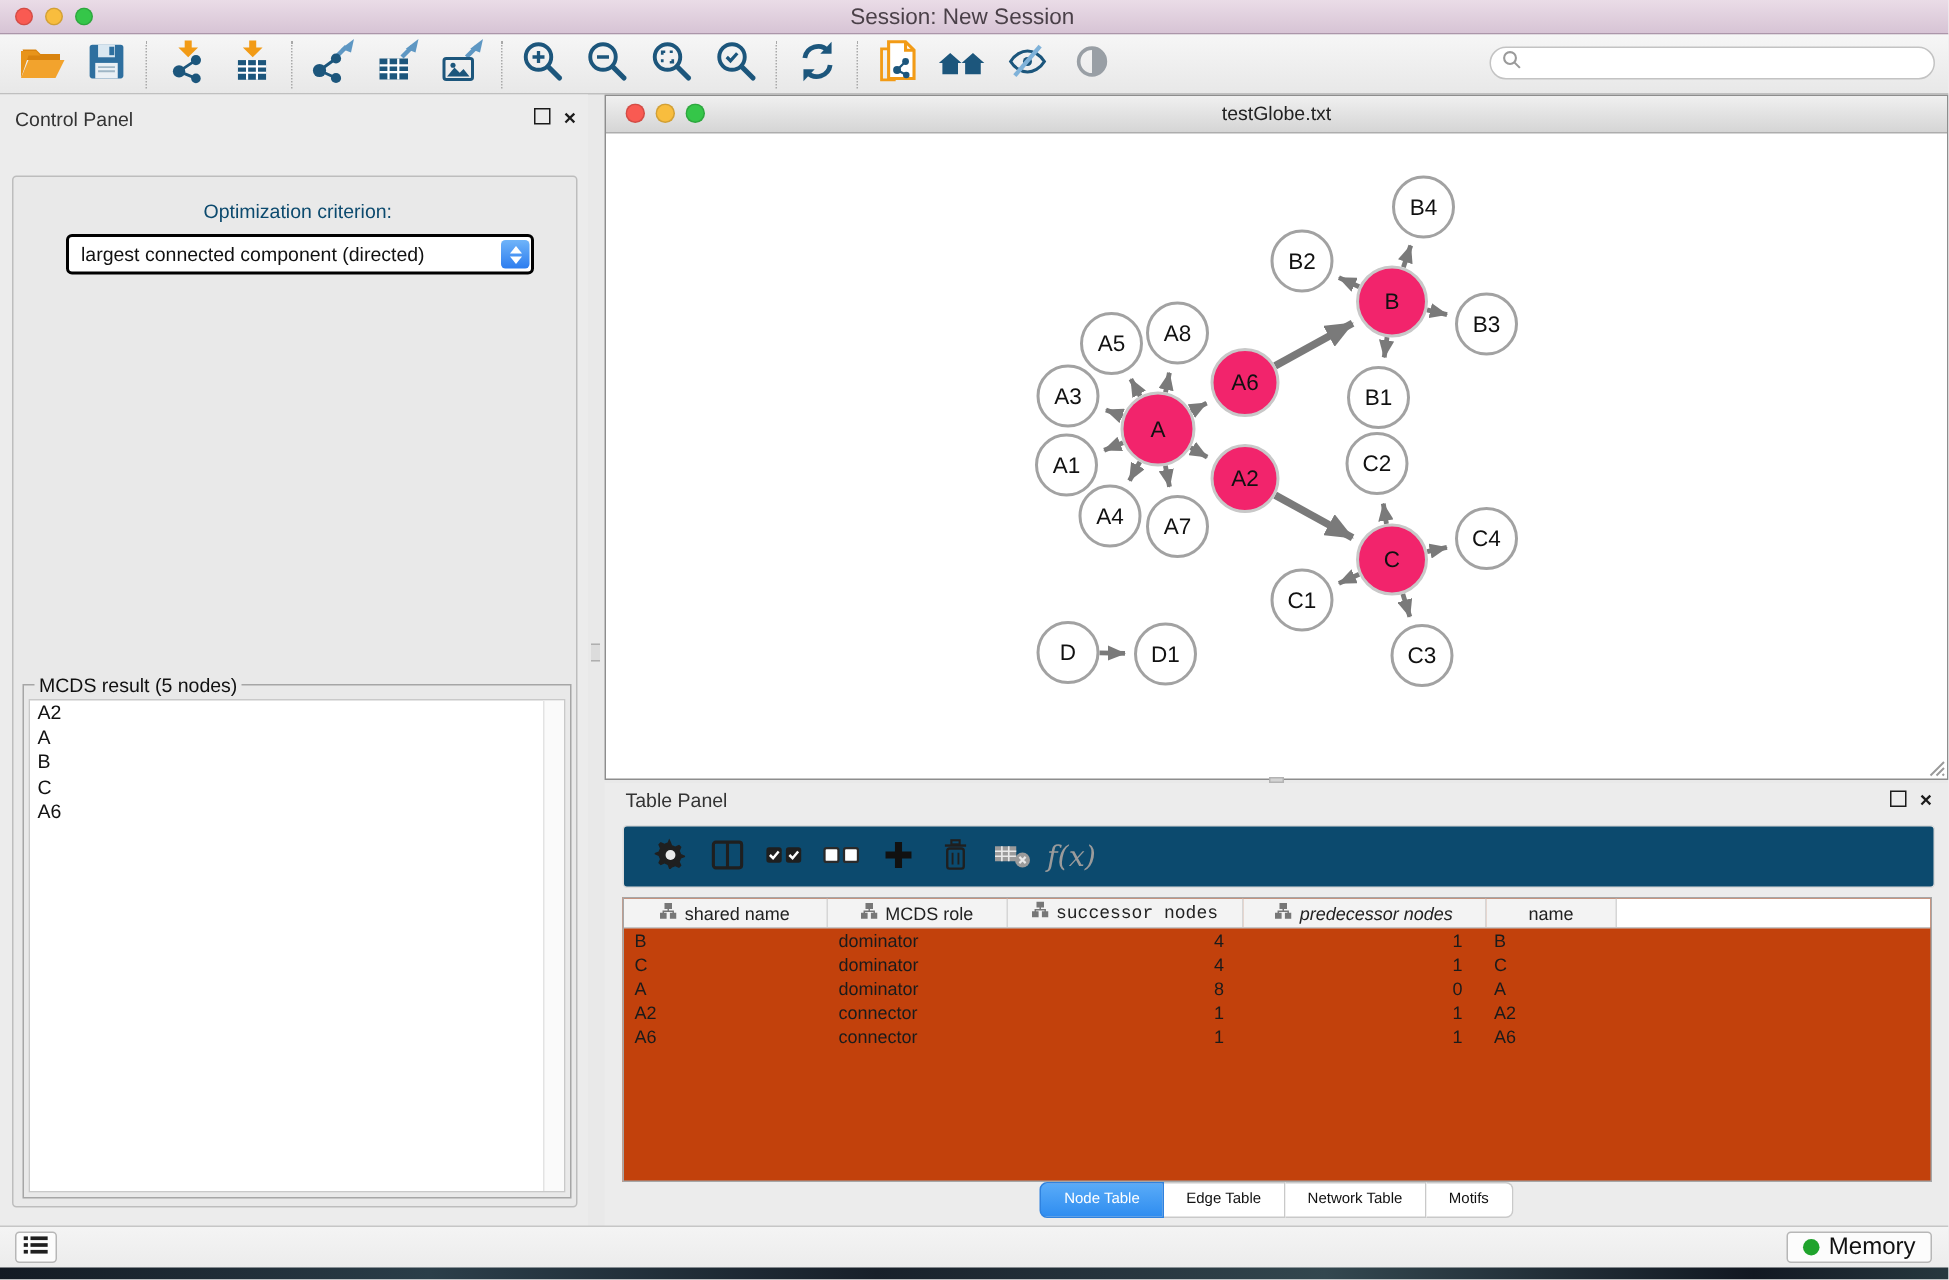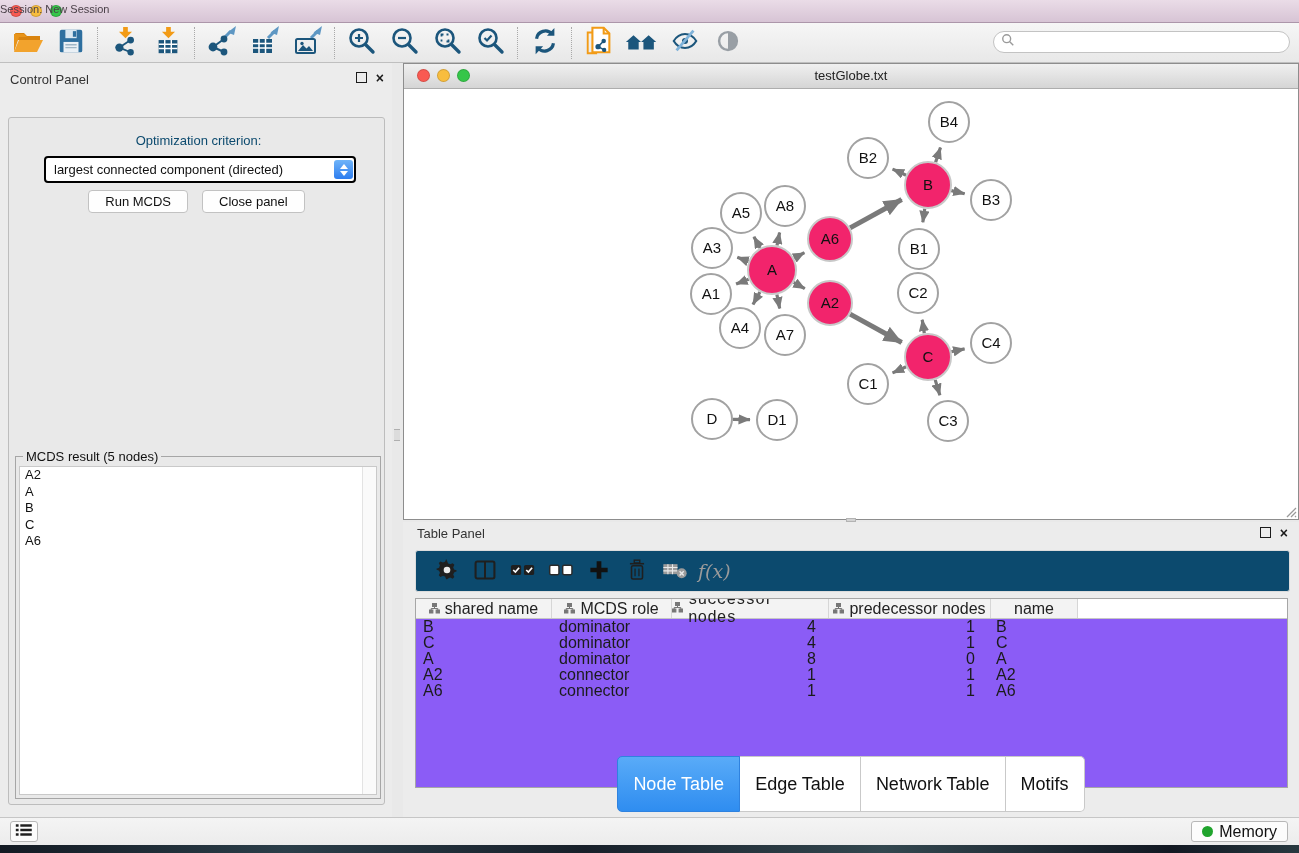--- a/index.html
+++ b/index.html
@@ -2,21 +2,21 @@
 <html><head>
 <meta charset="utf-8">
 <style>
   html,body{margin:0;padding:0}
   .app{position:relative;width:1299px;height:853px;background:#E9E9E9;font-family:"Liberation Sans",sans-serif;overflow:hidden;color:#1b1b1b}
   
   .titlebar{position:absolute;top:0;left:0;right:0;height:22px;background:linear-gradient(#EADCE7,#D7C4D5);border-bottom:1px solid #AC96AA}
   .lights{position:absolute;left:10px;top:5px;display:flex;gap:8px}
   .light{width:12px;height:12px;border-radius:50%;display:inline-block;border:1px solid rgba(0,0,0,.15);box-sizing:border-box}
   .light.red{background:#F95A52}.light.yellow{background:#F8BD3E}.light.green{background:#35C649}
-  .win-title{position:absolute;left:0;right:16px;top:3px;text-align:left;font-size:11px;color:#4a4048}
+  .win-title{position:absolute;left:0;right:16px;top:3px;text-align:center;font-size:15px;color:#4a4048}
   
   .toolbar{position:absolute;top:23px;left:0;right:0;height:40px;background:linear-gradient(#F6F6F6,#E8E8E8);border-bottom:1px solid #BFBFBF;display:flex;align-items:center;padding:0 6px;box-sizing:border-box}
   .tbtn{background:none;border:none;padding:0;width:43px;height:36px;display:flex;align-items:center;justify-content:center;cursor:pointer}
   .tsep{width:0;height:32px;border-left:1px dotted #A9A9A9;margin:0 5px}
   .search-box{position:absolute;right:9px;top:8px;width:297px;height:22px;background:#fff;border:1px solid #C3C3C3;border-radius:12px;display:flex;align-items:center;padding:0 7px;box-sizing:border-box}
   .search-box input{border:none;outline:none;flex:1;font-size:13px;background:transparent;margin-left:5px}
   
   .control-panel{position:absolute;left:0;top:63px;width:392px;height:755px;background:#ECECEC}
   .cp-title{position:absolute;left:10px;top:9px;font-size:13px;color:#333}
   .frame-icons{position:absolute;right:8px;top:9px;display:flex;gap:9px;align-items:center}
@@ -46,37 +46,37 @@
   .vsplit{position:absolute;left:392px;top:63px;width:11px;height:755px;cursor:col-resize}
   .vsplit .grip{position:absolute;top:366px;left:2px;width:6px;height:10px;border-top:1px solid #AFAFAF;border-bottom:1px solid #AFAFAF;background:#DCDCDC}
   .hsplit{position:absolute;left:403px;top:518px;width:896px;height:4px;cursor:row-resize}
   .hsplit .grip{position:absolute;left:443px;top:0;width:10px;height:4px;background:#D3D3D3;border:1px solid #B3B3B3;box-sizing:border-box}
   
   .net-frame{position:absolute;left:403px;top:63px;width:894px;height:455px;background:#fff;border:1px solid #8D8D8D;box-sizing:content-box}
   .net-titlebar{position:relative;height:24px;background:linear-gradient(#F0F0F0,#D5D5D5);border-bottom:1px solid #ADADAD}
   .net-lights{position:absolute;left:13px;top:5px;display:flex;gap:7px}
   .net-lights .light{width:13px;height:13px}
   .net-title{position:absolute;left:0;right:0;top:4px;text-align:center;font-size:13px;color:#222}
-  .net-canvas{position:absolute;left:0;top:25px;width:894px;height:430px}
+  .net-canvas{position:absolute;left:0;top:41px;width:894px;height:430px}
   .resize-grip{position:absolute;right:1px;bottom:1px;width:14px;height:14px}
   
   .table-panel{position:absolute;left:403px;top:522px;width:896px;height:296px;background:#ECECEC}
   .tp-title{position:absolute;left:14px;top:4px;font-size:13px;color:#333}
   .tp-toolbar{position:absolute;left:12px;right:9px;top:28px;height:42px;background:#0c4a6e;border:1px solid #DCDCDC;border-radius:3px;display:flex;align-items:center;padding-left:12px;gap:0;box-sizing:border-box}
   .tp-btn{background:none;border:none;width:38px;height:36px;display:flex;align-items:center;justify-content:center;cursor:pointer;padding:0}
   .fx{font-family:"DejaVu Serif",serif;font-style:italic;font-size:19px;color:#9B9B9B;margin-left:4px}
-  .tp-table{position:absolute;left:12px;right:11px;top:76px;height:188px;background:#8b5cf6;border:1px solid #A6A6A6;font-size:16px;overflow:hidden}
+  .tp-table{position:absolute;left:12px;right:11px;top:76px;height:188px;background:#c2410c;border:1px solid #A6A6A6;font-size:12px;overflow:hidden}
   .thead{display:flex;height:19px;border-bottom:1px solid #C6C6C6}
   .th{background:#F3F3F3;border-right:1px solid #D6D6D6;display:flex;align-items:center;justify-content:center;gap:5px;color:#222;box-sizing:border-box;cursor:pointer}
   .th-filler{flex:1;background:#fff}
   .tr{display:flex;height:16px;line-height:16px;cursor:default}
   .td{box-sizing:border-box;white-space:nowrap;overflow:hidden}
   
   .tp-tabs{position:absolute;left:0;right:0;bottom:6px;display:flex;justify-content:center}
-  .seg{height:22px;line-height:22px;padding:16px 15px;background:#fff;border:1px solid #C9C9C9;border-left-width:0;font-size:18px;color:#111;cursor:pointer}
+  .seg{height:22px;line-height:22px;padding:0 15px;background:#fff;border:1px solid #C9C9C9;border-left-width:0;font-size:10px;color:#111;cursor:pointer}
   .seg:first-child{border-left-width:1px;border-radius:5px 0 0 5px}
   .seg:last-child{border-radius:0 5px 5px 0}
   .seg.active{background:linear-gradient(#59ABF8,#2F8DF0);border-color:#2F82DF;color:#fff}
   
   .statusbar{position:absolute;left:0;right:0;bottom:8px;height:27px;background:linear-gradient(#F4F4F4,#ECECEC);border-top:1px solid #C6C6C6}
   .burger-btn{position:absolute;left:10px;top:3px;width:28px;height:21px;background:#FCFCFC;border:1px solid #B7B7B7;border-radius:3px;display:flex;align-items:center;justify-content:center;cursor:pointer;padding:0}
   .memory-btn{position:absolute;right:11px;top:3px;height:21px;background:#FCFCFC;border:1px solid #B7B7B7;border-radius:3px;display:flex;align-items:center;gap:6px;padding:0 10px;font-size:16px;color:#111;cursor:pointer}
   .mem-dot{width:11px;height:11px;border-radius:50%;background:#1FA32C;display:inline-block}
   .wallpaper{position:absolute;left:0;right:0;bottom:0;height:8px;background:linear-gradient(90deg,#131A23,#2B3E49 22%,#18202A 45%,#33474F 68%,#121822 90%,#27383F)}
 </style>
@@ -241,24 +241,20 @@
       <span class="close-ico">×</span>
     </div>
     <div class="cp-content">
       <div class="opt-label">Optimization criterion:</div>
       <div class="cp-select">
         <span class="sel-text">largest connected component (directed)</span>
         <span class="stepper">
             <i class="up"></i>
             <i class="down"></i>
           </span>
-      </div>
-      <div class="cp-buttons">
-        <button class="btn">Run MCDS</button>
-        <button class="btn">Close panel</button>
       </div>
       <div class="groupbox">
         <span class="gb-title">MCDS result (5 nodes)</span>
         <div class="gb-list" id="mcds-list">
             <div class="gb-item">A2</div>
             <div class="gb-item">A</div>
             <div class="gb-item">B</div>
             <div class="gb-item">C</div>
             <div class="gb-item">A6</div>
             <div class="gb-scroll"></div>
@@ -485,21 +481,21 @@
             <span><svg width="11" height="11" viewBox="0 0 11 11">
                 <g fill="#777" stroke="#777">
                   <rect x="3.5" y="0.5" width="4" height="3"></rect>
                   <rect x="0.5" y="7" width="3.4" height="3"></rect>
                   <rect x="7.1" y="7" width="3.4" height="3"></rect>
                   <path d="M5.5 3.5v2M2.2 7V5.5h6.6V7" fill="none" stroke-width="1"></path>
                 </g>
               </svg></span>
             <span>successor nodes</span>
           </div>
-          <div class="th" style="width: 162px;">
+          <div class="th" style="width: 162px; font-style: italic;">
             <span><svg width="11" height="11" viewBox="0 0 11 11">
                 <g fill="#777" stroke="#777">
                   <rect x="3.5" y="0.5" width="4" height="3"></rect>
                   <rect x="0.5" y="7" width="3.4" height="3"></rect>
                   <rect x="7.1" y="7" width="3.4" height="3"></rect>
                   <path d="M5.5 3.5v2M2.2 7V5.5h6.6V7" fill="none" stroke-width="1"></path>
                 </g>
               </svg></span>
             <span>predecessor nodes</span>
           </div>

